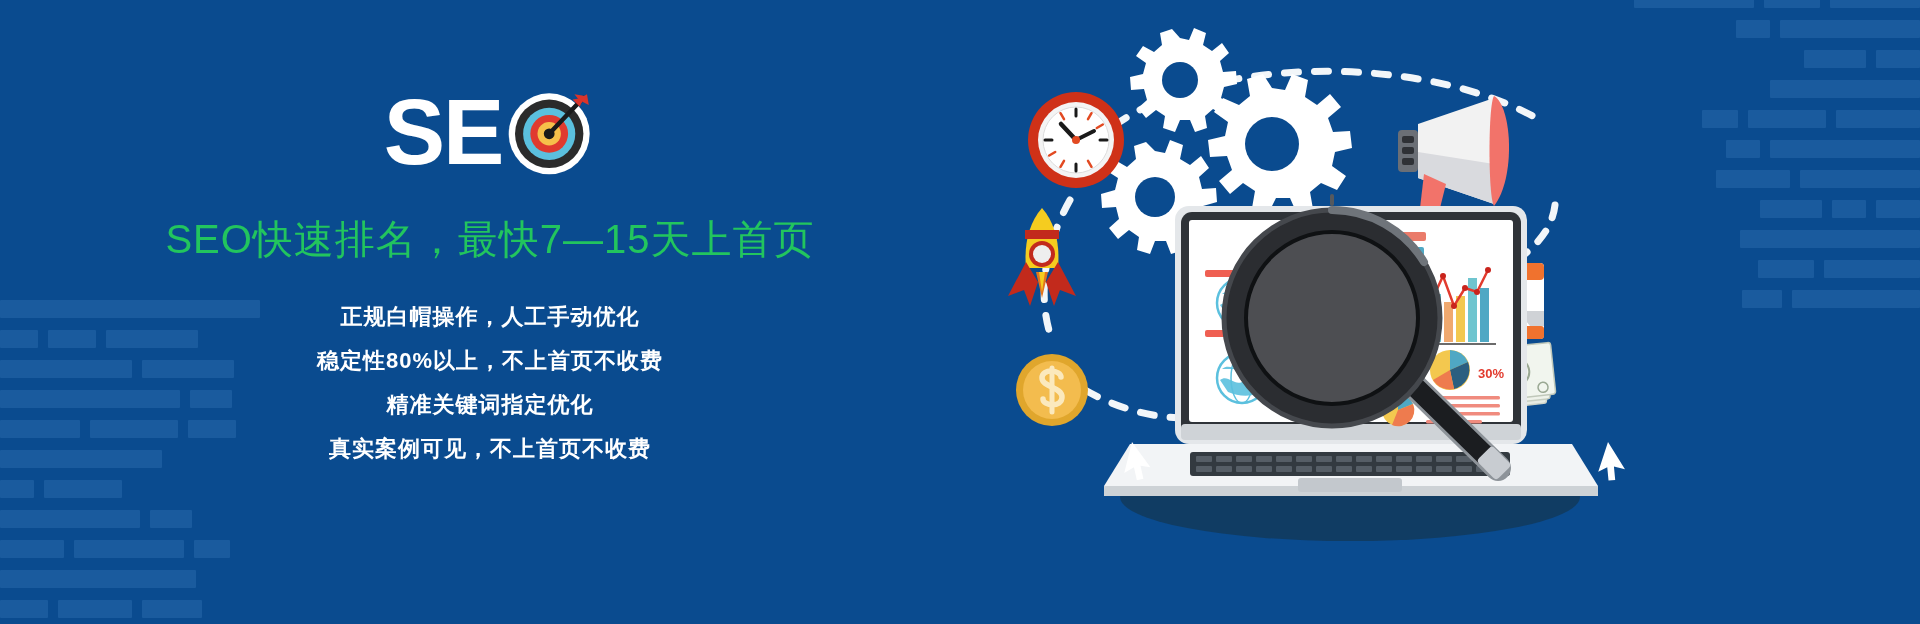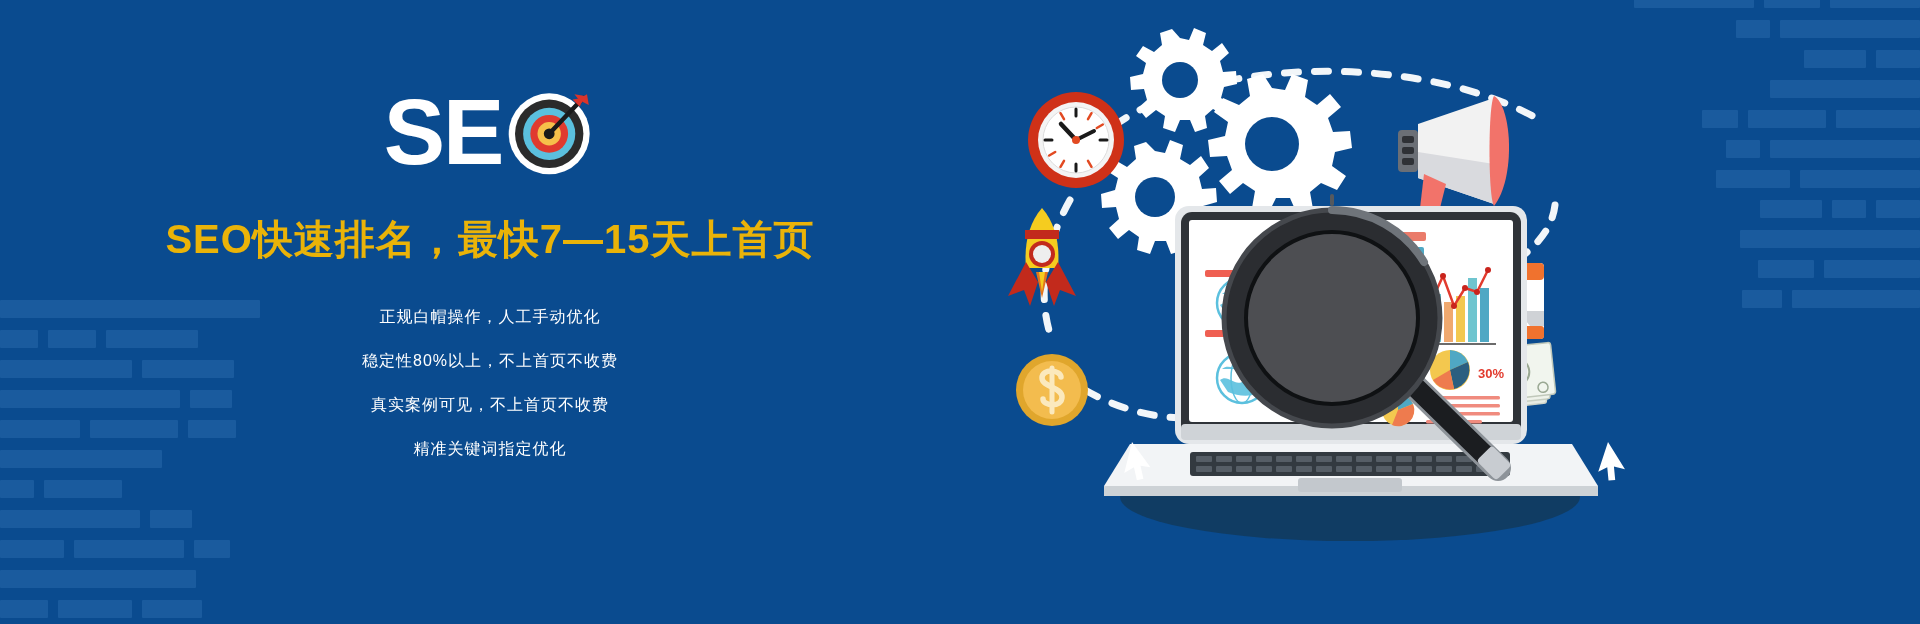--- a/index.html
+++ b/index.html
@@ -29,27 +29,27 @@
   }
   .logo-row{display:flex;align-items:center;justify-content:center;height:88px;}
   .logo-se{
     font-size:92px;font-weight:bold;color:#ffffff;letter-spacing:-2px;
     line-height:88px;font-family:"Liberation Sans","DejaVu Sans",sans-serif;
   }
   .target{width:90px;height:90px;margin-left:4px;position:relative;}
 
   .headline{
     margin-top:36px;
-    font-size:40px;font-weight:bold;color:#eab308;letter-spacing:1px;
+    font-size:40px;font-weight:normal;color:#22c55e;letter-spacing:1px;
     white-space:nowrap;
   }
   .sublist{margin-top:28px;text-align:center;}
   .subline{
-    font-size:16px;color:#ffffff;line-height:44px;letter-spacing:1px;
-    white-space:nowrap;font-weight:400;
+    font-size:22px;color:#ffffff;line-height:44px;letter-spacing:1px;
+    white-space:nowrap;font-weight:700;
   }
 
   
   .illus{position:absolute;left:980px;top:0;width:940px;height:556px;}
   .illus svg{display:block;}
 </style>
 </head>
 <body>
 
 <div id="banner">
@@ -169,22 +169,22 @@
           <path d="M90 8 L92 20 L80 14 Z" fill="#d9342b"></path>
         </svg>
       </span>
     </div>
 
     <div class="headline">SEO快速排名，最快7—15天上首页</div>
 
     <div class="sublist">
       <div class="subline">正规白帽操作，人工手动优化</div>
       <div class="subline">稳定性80%以上，不上首页不收费</div>
+      <div class="subline">精准关键词指定优化</div>
       <div class="subline">真实案例可见，不上首页不收费</div>
-      <div class="subline">精准关键词指定优化</div>
     </div>
   </div>
 
   <div class="illus">
     <svg width="940" height="624" viewBox="0 0 940 624">
 
       <path d="M95 170 C 150 60, 420 40, 560 120" fill="none" stroke="#ffffff" stroke-width="7" stroke-linecap="round" stroke-dasharray="14 16" opacity="0.95"></path>
 
       <path d="M90 200 C 62 250, 58 300, 72 340" fill="none" stroke="#ffffff" stroke-width="7" stroke-linecap="round" stroke-dasharray="14 16" opacity="0.95"></path>
 

